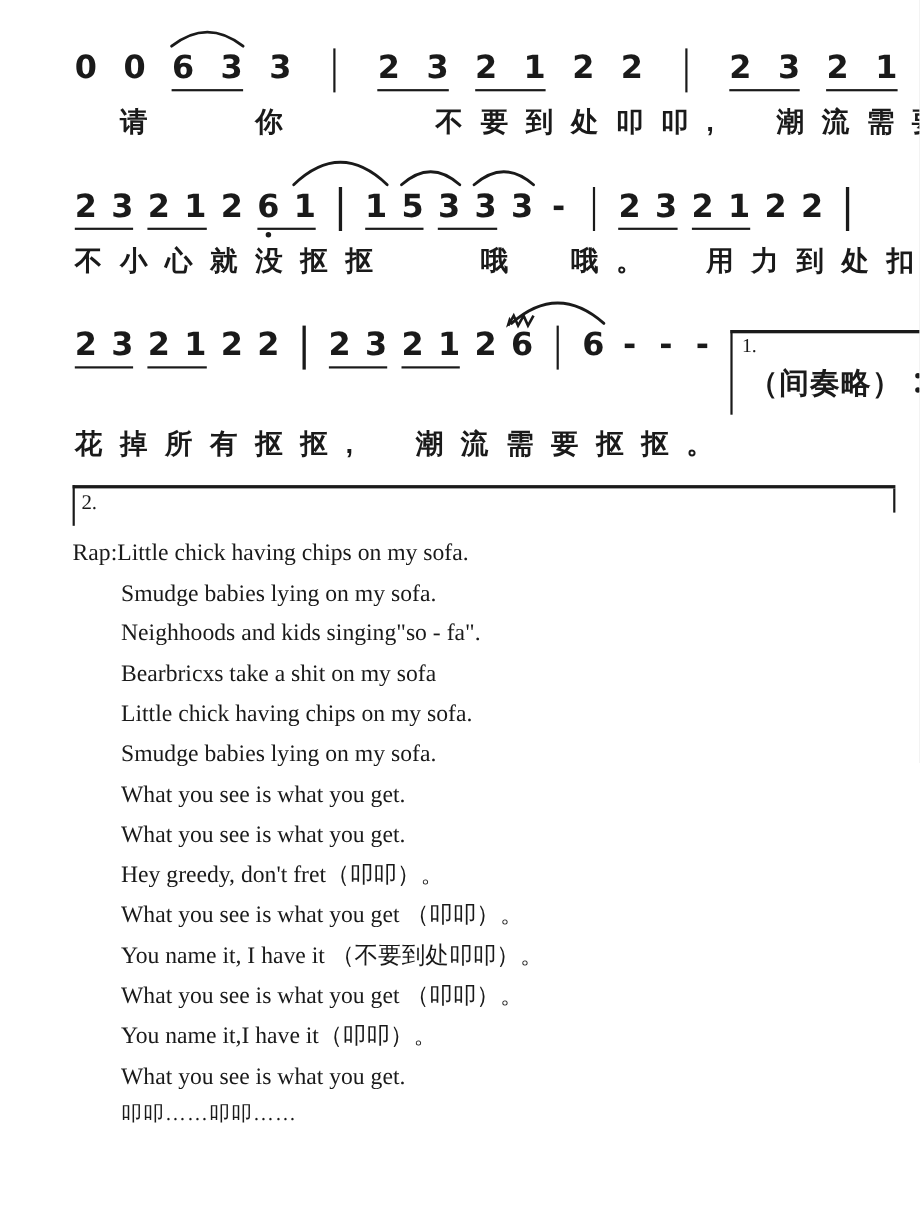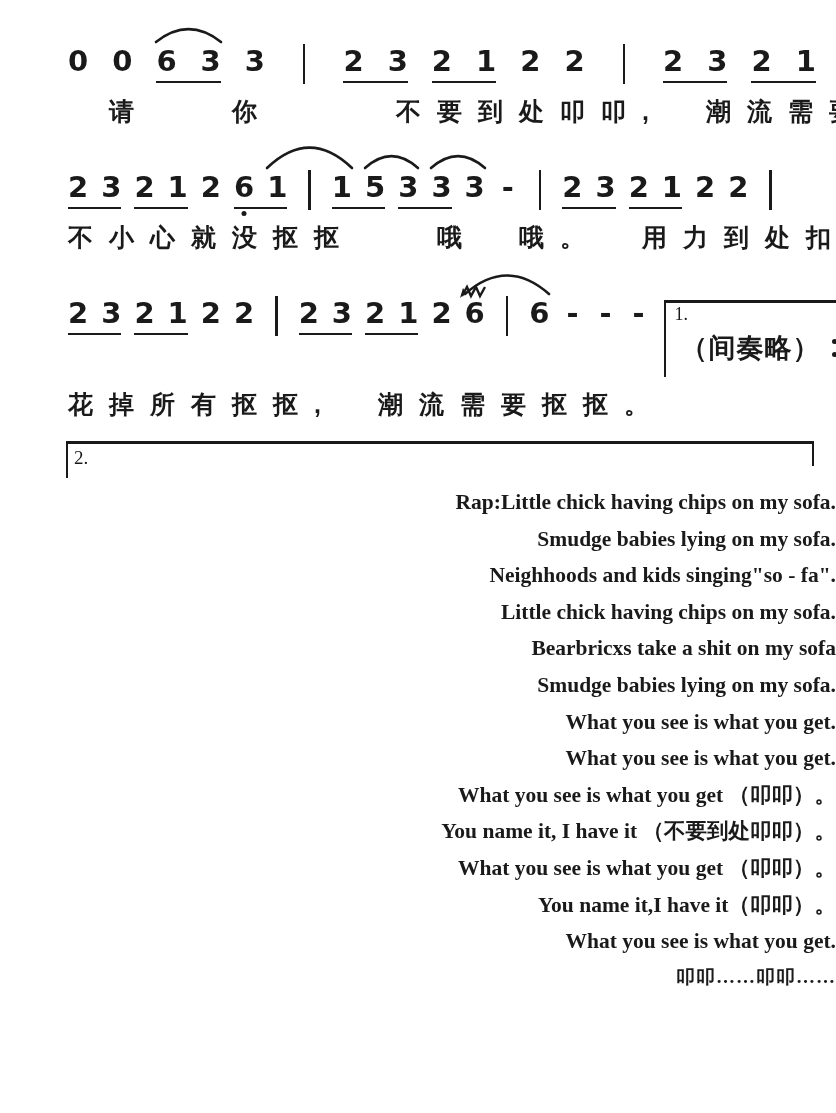--- a/index.html
+++ b/index.html
@@ -63,23 +63,23 @@
     border-top:3px solid #1a1a1a;border-left:2.5px solid #1a1a1a;
   }
   .volta2::after{content:"";position:absolute;top:0;right:0;width:2.5px;height:22px;background:#1a1a1a;}
   .volta2-label{
     display:inline-block;padding:3px 0 0 6px;
     font-family:"Liberation Serif",serif;font-size:19px;
   }
   
   .rap{margin:6px 0 0 66px;}
   .rap-line{
-    font-family:"Liberation Serif",serif;font-weight:bold;
+    font-family:"Liberation Serif",serif;font-weight:normal;
     font-size:21.5px;line-height:36.6px;
-    padding-left:44px;white-space:pre;text-align:right;
+    padding-left:44px;white-space:pre;
   }
   .rap-line.first{padding-left:0;}
   .rap-line.cjk-small{font-size:19px;line-height:34px;letter-spacing:1px;}
 </style>
 </head>
 <body>
 
 <div class="page">
 
   <div class="music">
@@ -230,25 +230,26 @@
   </div>
 
   <div class="volta2">
     <span class="volta2-label">2.</span>
   </div>
 
   <div class="rap" id="rap">
       <div class="rap-line first">Rap:Little chick having chips on my sofa.</div>
       <div class="rap-line">Smudge babies lying on my sofa.</div>
       <div class="rap-line">Neighhoods and kids singing"so - fa".</div>
+      <div class="rap-line">Bearbricxs take a shit on my sofa</div>
       <div class="rap-line">Little chick having chips on my sofa.</div>
-      <div class="rap-line">Bearbricxs take a shit on my sofa</div>
       <div class="rap-line">Smudge babies lying on my sofa.</div>
       <div class="rap-line">What you see is what you get.</div>
       <div class="rap-line">What you see is what you get.</div>
+      <div class="rap-line">Hey greedy, don't fret（叩叩）。</div>
       <div class="rap-line">What you see is what you get （叩叩）。</div>
       <div class="rap-line">You name it, I have it （不要到处叩叩）。</div>
       <div class="rap-line">What you see is what you get （叩叩）。</div>
       <div class="rap-line">You name it,I have it（叩叩）。</div>
       <div class="rap-line">What you see is what you get.</div>
       <div class="rap-line cjk-small">叩叩……叩叩……</div>
     </div>
 
 </div>
 

